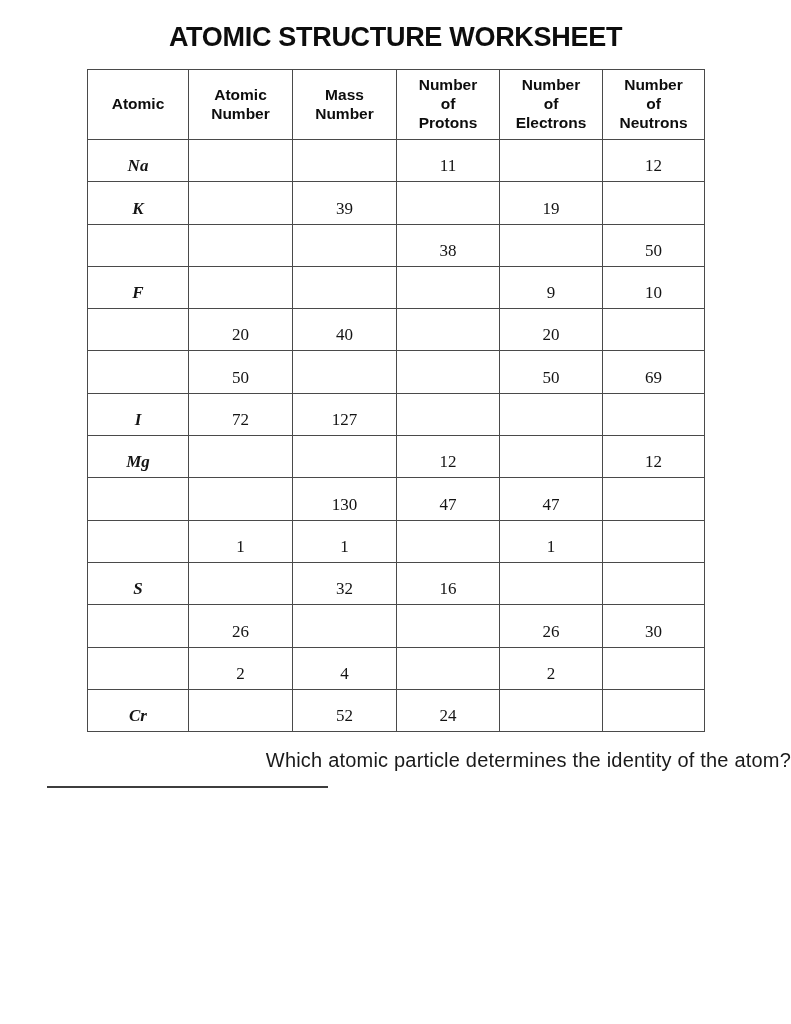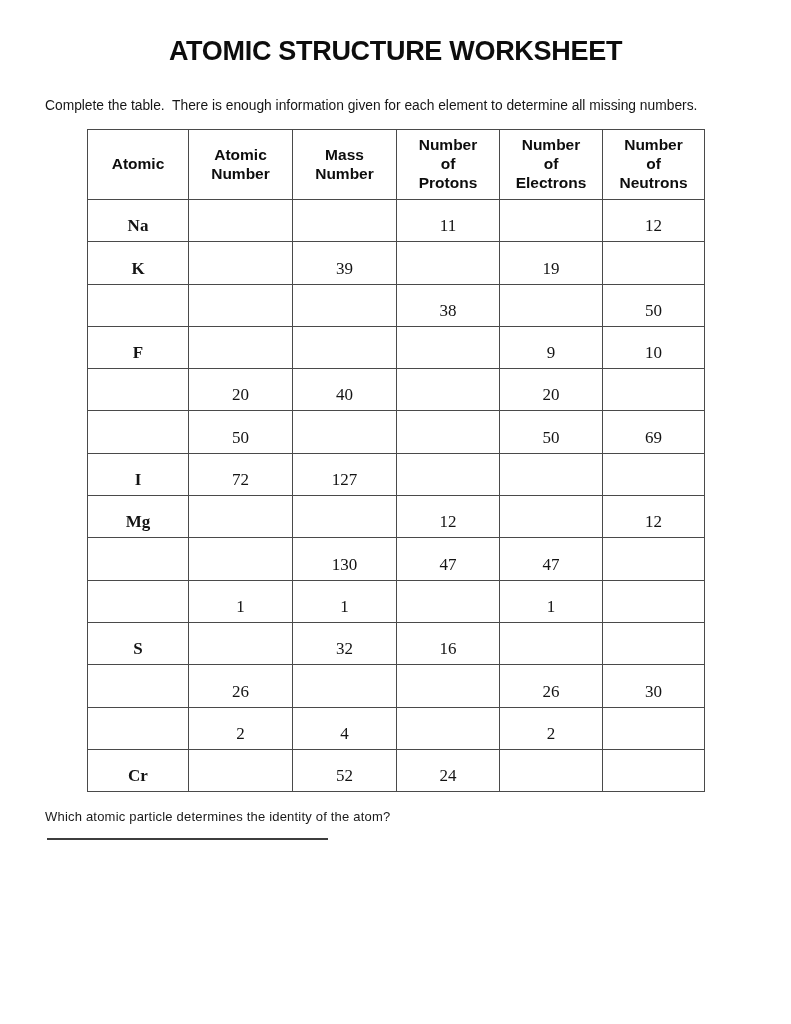--- a/index.html
+++ b/index.html
@@ -11,21 +11,21 @@
     color: #111111;
     overflow: hidden;
   }
   .page {
     position: relative;
     width: 791px;
     height: 1024px;
     background: #ffffff;
   }
   .title {
-    margin-top: 36px;
+    margin-top: 22px;
     text-align: center;
     font-size: 27px;
     font-weight: bold;
     letter-spacing: -0.3px;
     color: #0d0d0d;
   }
   .instruction {
     margin: 31px 0 0 45px;
     font-size: 13.8px;
     color: #161616;
@@ -53,42 +53,42 @@
   }
   table.atomic td {
     height: 42.3px;
     vertical-align: bottom;
     text-align: center;
     font-family: "Liberation Serif", serif;
     font-size: 17px;
     padding-bottom: 5px;
     color: #141414;
   }
-  table.atomic td.sym { font-weight: bold; }
+  table.atomic td.sym { font-weight: bold; font-style: italic; }
   .question {
     margin: 17px 0 0 45px;
-    font-size: 13px;
+    font-size: 20px;
     letter-spacing: 0.2px;
     color: #1a1a1a;
+    text-align: right;
   }
   .answer-line {
     margin: 14px 0 0 47px;
     width: 281px;
     border-top: 2px solid #3d3d3d;
     height: 0;
   }
 </style>
 </head>
 <body>
 
 <div class="page">
 
   <h1 class="title">ATOMIC STRUCTURE WORKSHEET</h1>
 
-  <p class="instruction">Complete the table.  There is enough information given for each element to determine all missing numbers.</p>
 
   <table class="atomic">
     <colgroup>
       <col style="width:101px">
       <col style="width:104px">
       <col style="width:104px">
       <col style="width:103px">
       <col style="width:103px">
       <col style="width:102px">
     </colgroup>

